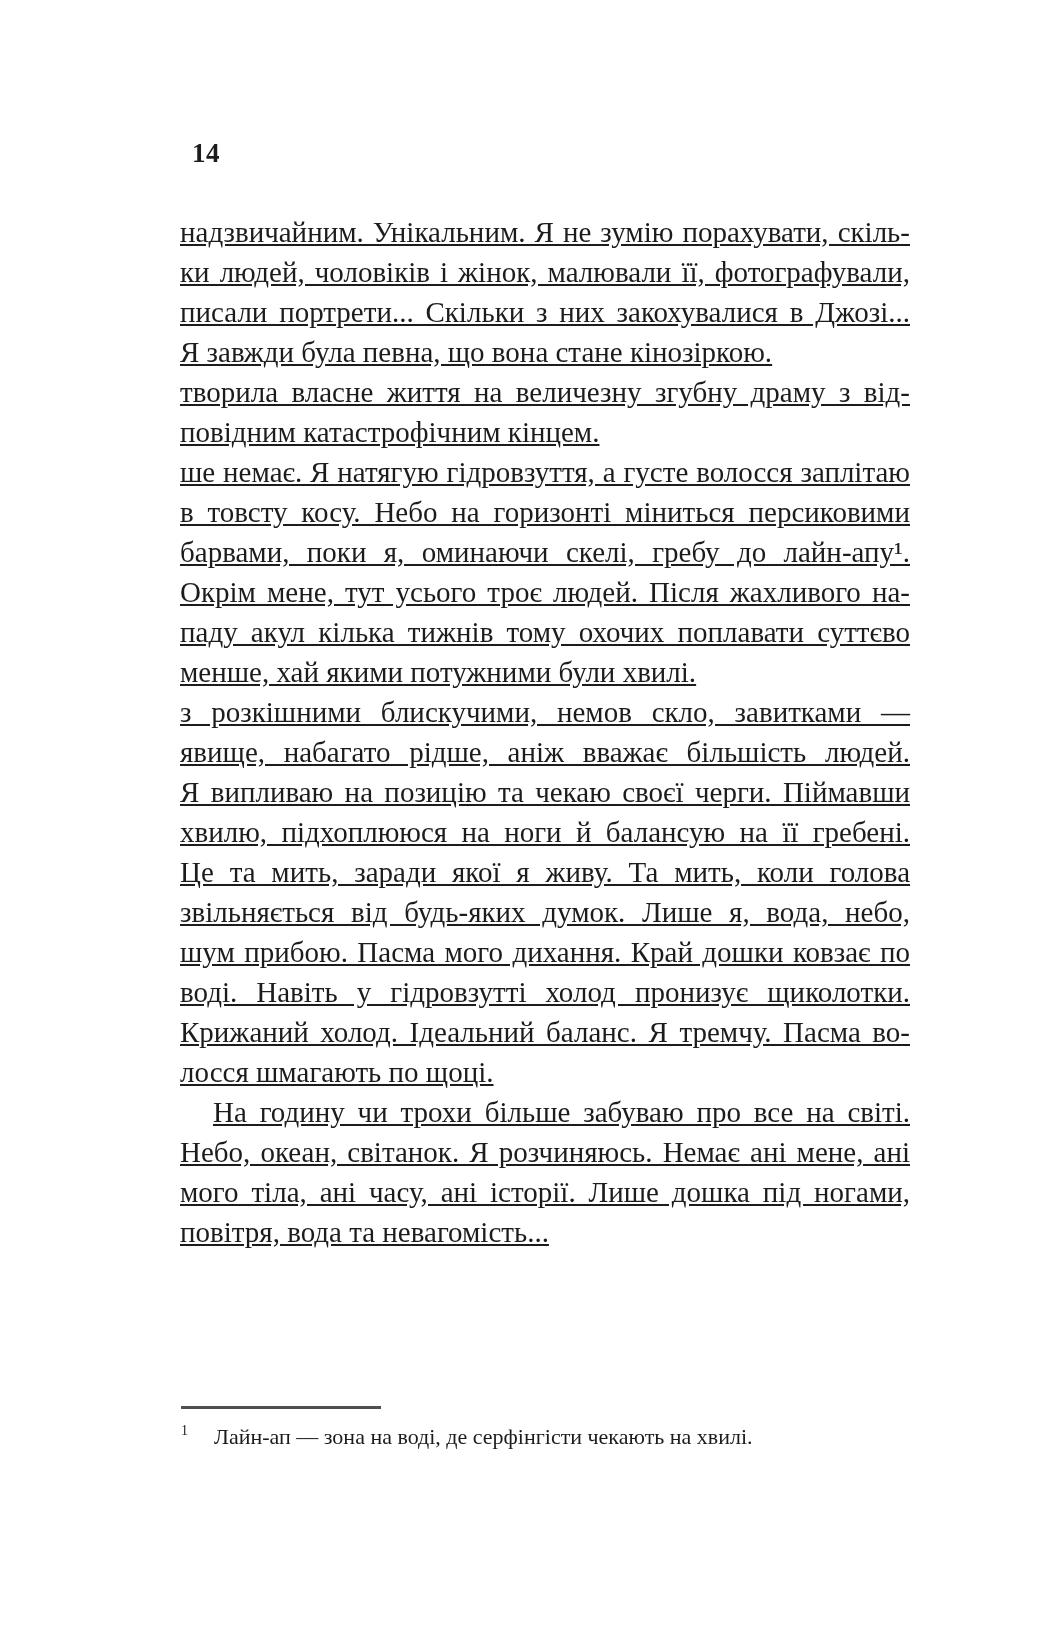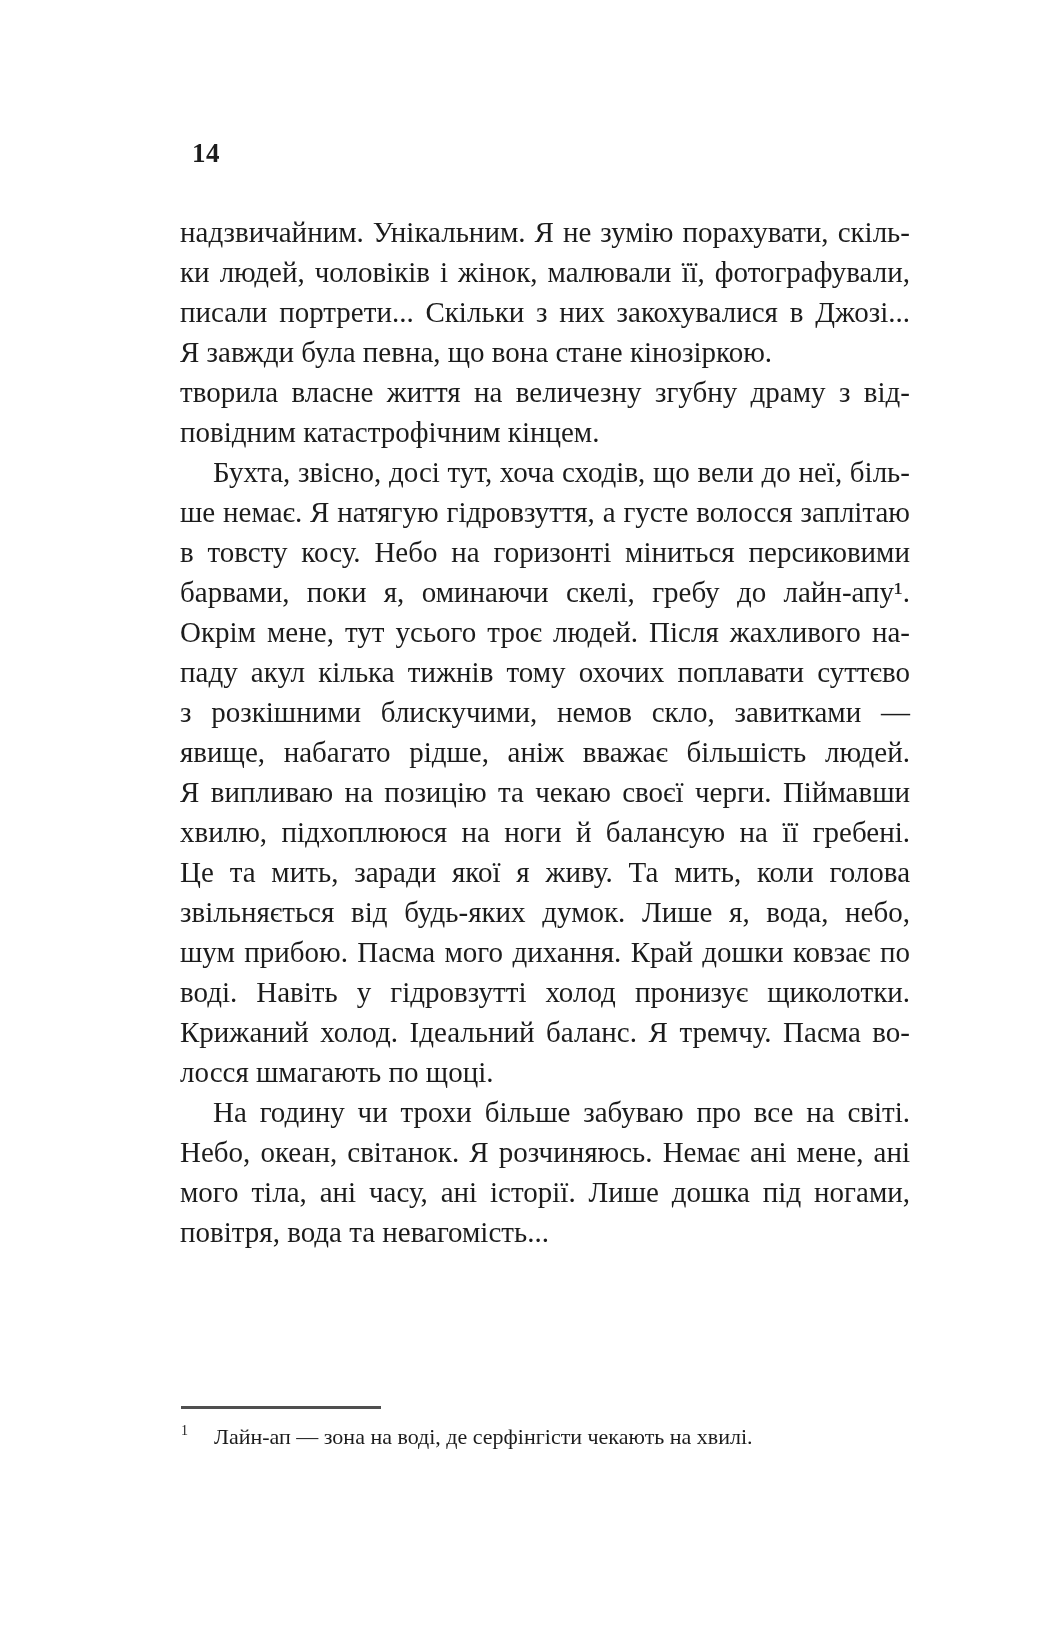--- a/index.html
+++ b/index.html
@@ -29,20 +29,21 @@
     letter-spacing: 0.5px;
   }
   .body-text {
     position: absolute;
     left: 180px;
     top: 212px;
     width: 730px;
     font-size: 29px;
     line-height: 40px;
     color: #1c1c1c;
+    text-decoration: underline;
   }
   .text-line {
     text-align: justify;
     text-align-last: justify;
     text-justify: inter-word;
     height: 40px;
     overflow: visible;
     white-space: nowrap;
   }
   .text-line.justified {
@@ -91,26 +92,26 @@
         <div class="text-line justified">надзвичайним. Унікальним. Я не зумію порахувати, скіль-</div>
         <div class="text-line justified">ки людей, чоловіків і жінок, малювали її, фотографували,</div>
         <div class="text-line justified">писали портрети... Скільки з них закохувалися в Джозі...</div>
         <div class="text-line para-end">Я завжди була певна, що вона стане кінозіркою.</div>
       </div>
       <div>
         <div class="text-line justified">творила власне життя на величезну згубну драму з від-</div>
         <div class="text-line para-end">повідним катастрофічним кінцем.</div>
       </div>
       <div>
-        <div class="text-line justified indent">Бухта, звісно, досі тут, хоча сходів, що вели до неї, біль-</div>
         <div class="text-line justified">ше немає. Я натягую гідровзуття, а густе волосся заплітаю</div>
         <div class="text-line justified">в товсту косу. Небо на горизонті міниться персиковими</div>
         <div class="text-line justified">барвами, поки я, оминаючи скелі, гребу до лайн-апу¹.</div>
         <div class="text-line justified">Окрім мене, тут усього троє людей. Після жахливого на-</div>
         <div class="text-line justified">паду акул кілька тижнів тому охочих поплавати суттєво</div>
+        <div class="text-line para-end">менше, хай якими потужними були хвилі.</div>
       </div>
       <div>
         <div class="text-line justified">з розкішними блискучими, немов скло, завитками —</div>
         <div class="text-line justified">явище, набагато рідше, аніж вважає більшість людей.</div>
         <div class="text-line justified">Я випливаю на позицію та чекаю своєї черги. Піймавши</div>
         <div class="text-line justified">хвилю, підхоплююся на ноги й балансую на її гребені.</div>
         <div class="text-line justified">Це та мить, заради якої я живу. Та мить, коли голова</div>
         <div class="text-line justified">звільняється від будь-яких думок. Лише я, вода, небо,</div>
         <div class="text-line justified">шум прибою. Пасма мого дихання. Край дошки ковзає по</div>
         <div class="text-line justified">воді. Навіть у гідровзутті холод пронизує щиколотки.</div>

